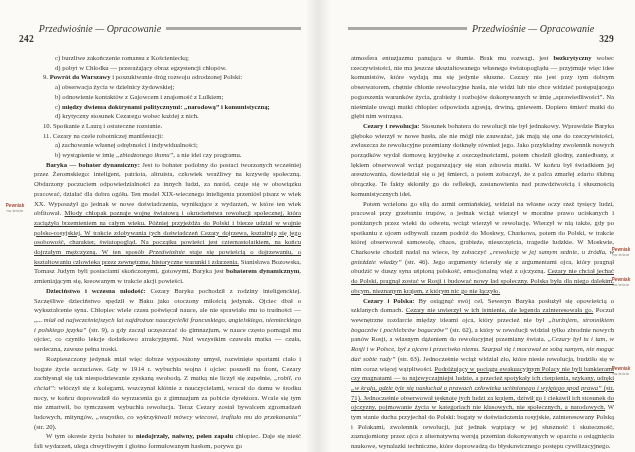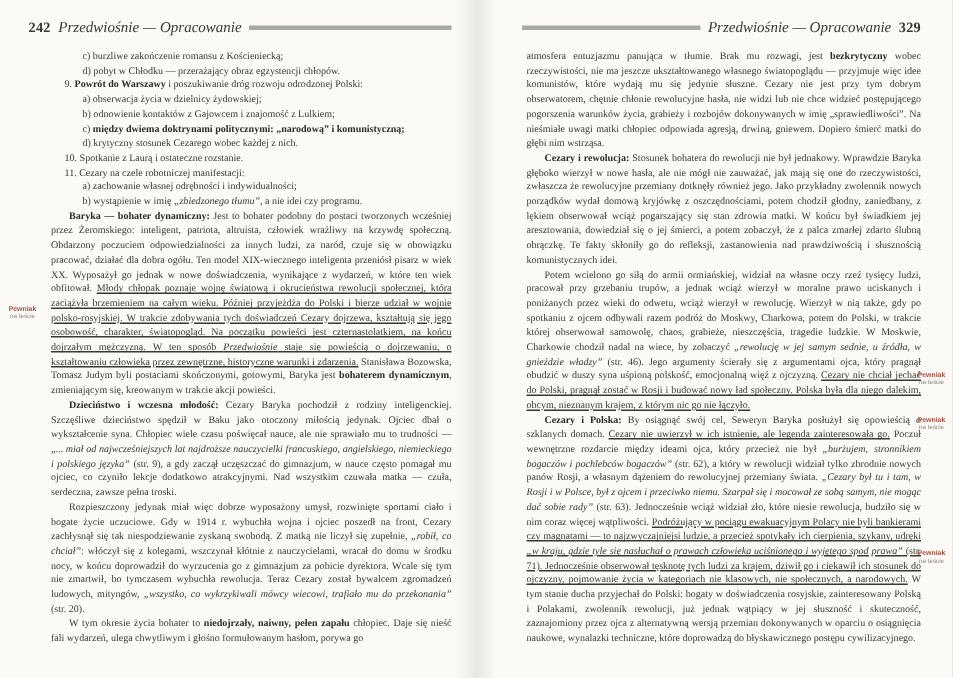--- a/index.html
+++ b/index.html
@@ -12,21 +12,21 @@
   .gutter{
     position:absolute;left:50%;top:0;bottom:0;width:26px;
     transform:translateX(-50%);
     background:linear-gradient(90deg,rgba(0,0,0,0) 0%,rgba(0,0,0,0.08) 50%,rgba(0,0,0,0) 100%);
     pointer-events:none;
   }
   .page{position:absolute;top:0;bottom:0;width:317px;box-sizing:border-box;}
   .page-left{left:0;padding:13px 16px 0 19px;}
   .page-right{left:318px;padding:13px 21px 0 30px;}
   .hdr{display:flex;align-items:center;gap:5px;margin-bottom:9px;}
-  .hdr .num{font-weight:bold;font-size:9.5px;letter-spacing:.2px;}
+  .hdr .num{font-weight:bold;font-size:9.5px;letter-spacing:.2px;margin-top:21px;}
   .hdr .ttl{font-style:italic;font-size:10px;white-space:nowrap;}
   .hdr .rule{flex:1;height:3px;background:#a8a8a6;}
   .txt-left{padding-left:15px;}
   .txt-right{padding-left:3px;}
   .blk{margin:0;font-size:6.7px;line-height:9.7px;text-align:justify;}
   .l1{padding-left:9px;text-align:left;}
   .l2{padding-left:21px;text-align:left;}
   .p{text-indent:12px;}
   .p0{text-indent:0;}
   .s-b{font-weight:bold;color:#2e2a26;}

